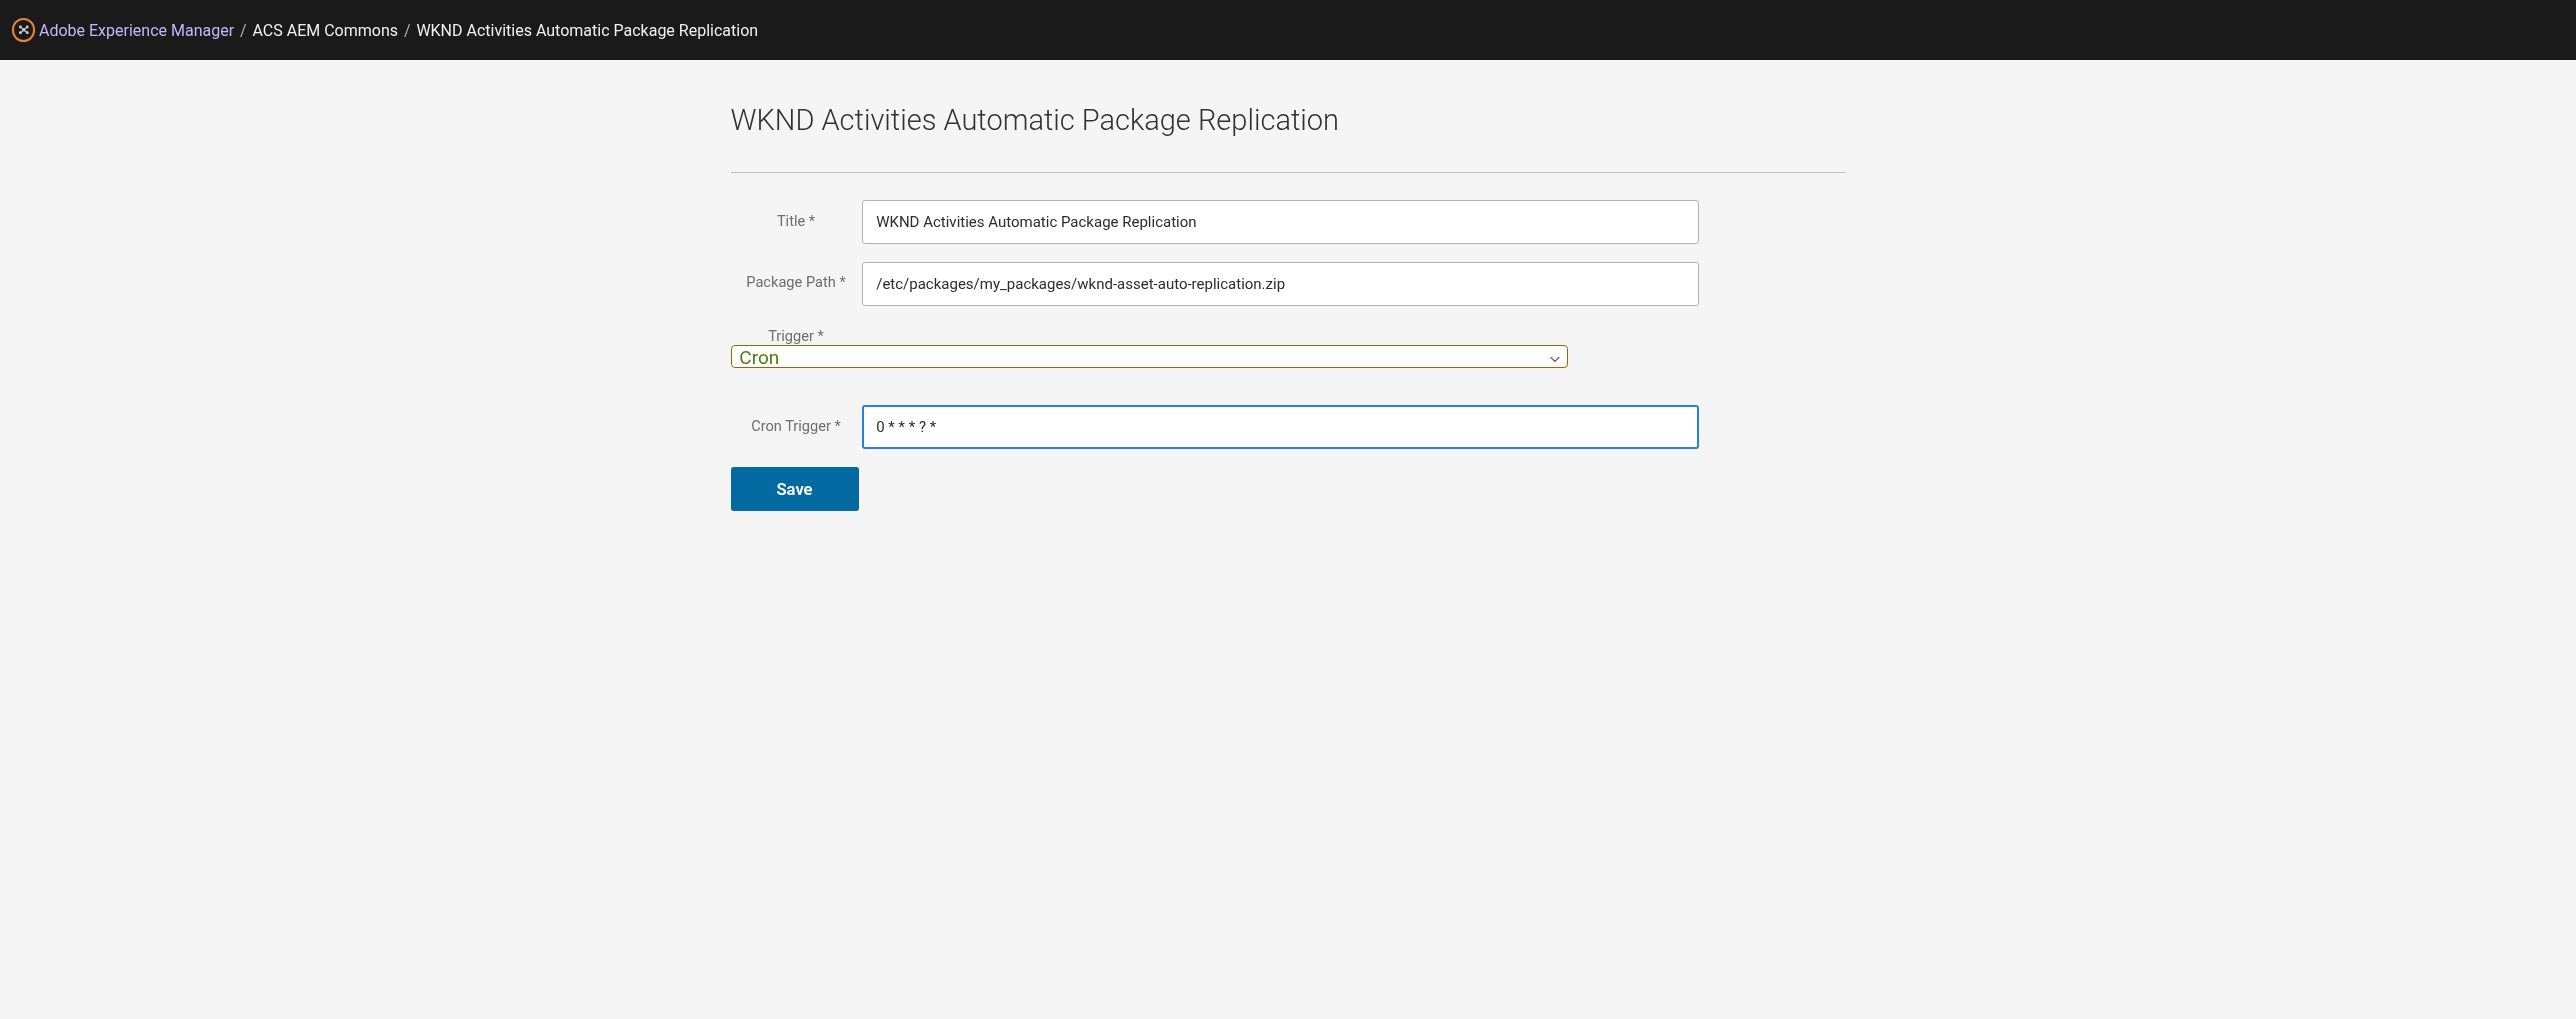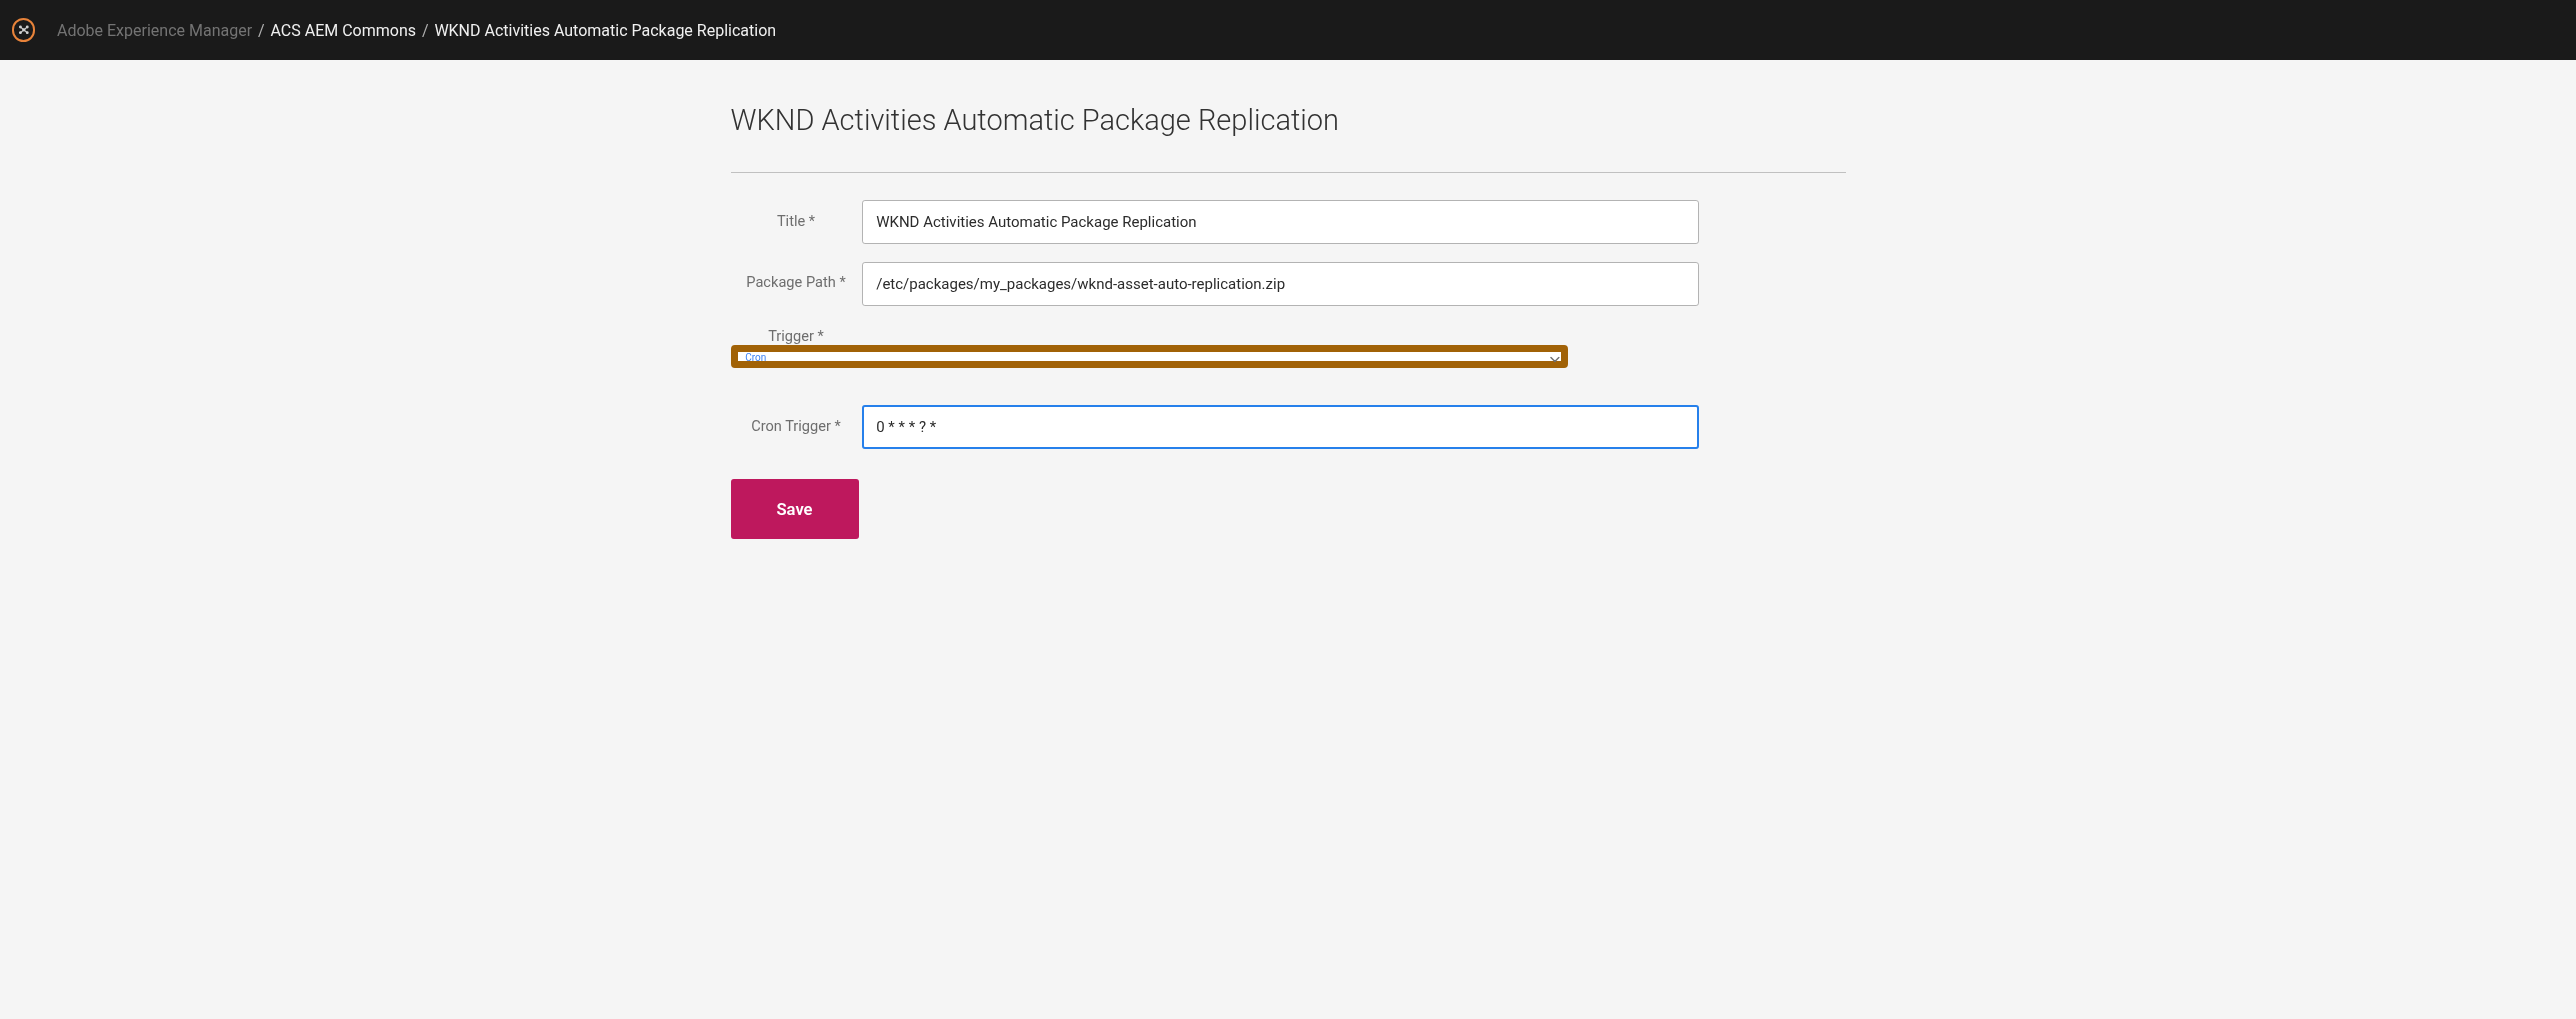--- a/index.html
+++ b/index.html
@@ -37,22 +37,21 @@
     .breadcrumb {
       display: flex;
       align-items: center;
       font-size: 16px;
       font-weight: 400;
     }
     .breadcrumb-item {
       color: #f0f0f0;
     }
     .breadcrumb-item.muted {
-      color: #737373;
-      margin-left: 18px;
+      color: #c4b5fd;
     }
     .breadcrumb-sep {
       color: #b0b0b0;
       margin: 0 5.9px;
     }
     .main {
       max-width: 1115px;
       margin: 0 auto;
       padding: 43px 0 0 0;
     }
@@ -100,49 +99,49 @@
       padding: 0 12.7px;
     }
     .form-select-wrapper {
       position: relative;
       width: 837px;
     }
     .form-select {
       width: 100%;
       height: 23.4px;
       padding: 0 7.8px;
-      font-size: 10px;
-      color: #3b82f6;
+      font-size: 19px;
+      color: #4d7c0f;
       background-color: #ffffff;
-      border: 7px solid #a16207;
+      border: 1px solid #a16207;
       border-radius: 3.9px;
       outline: none;
       appearance: none;
       font-family: inherit;
       cursor: pointer;
     }
     .select-chevron {
       position: absolute;
       right: 7.8px;
       top: 50%;
       transform: translateY(-50%);
       pointer-events: none;
     }
     .save-button {
-      background-color: #be185d;
+      background-color: #0369a1;
       color: #ffffff;
       border: none;
       border-radius: 2.9px;
       width: 128px;
-      height: 60px;
+      height: 44px;
       font-size: 16.6px;
       font-weight: 600;
       cursor: pointer;
       font-family: inherit;
-      margin-top: 12px;
+      margin-top: 0px;
     }
     .form-row.select-row .form-label {
       padding-top: 3.9px;
     }
     .trigger-row {
       margin-bottom: 37px;
       flex-direction: column;
     }
   </style>
 </head>

